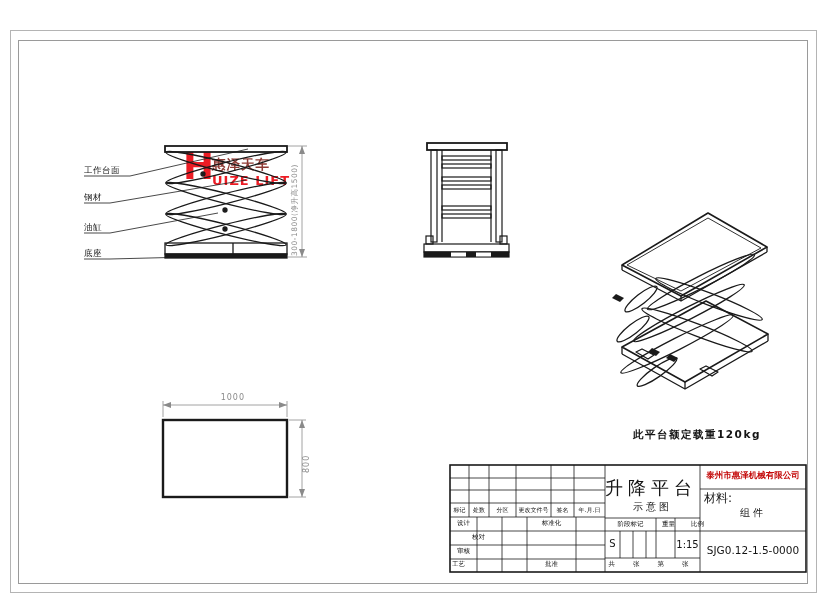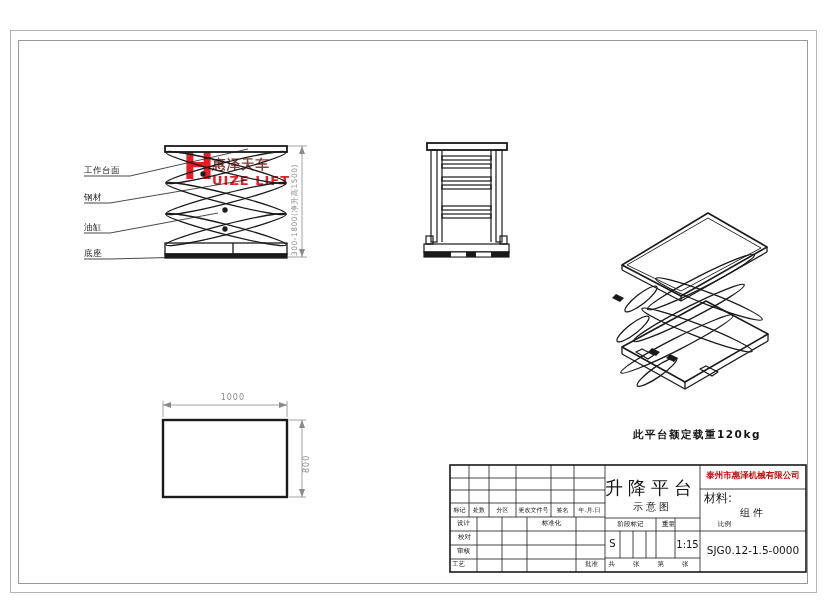--- a/index.html
+++ b/index.html
@@ -184,31 +184,31 @@
   <div class="t note" style="left:627px;top:429px;padding-left:6px;">此平台额定载重120kg</div>
 
   <div class="t tb" style="left:450px;top:507px;width:19px;font-size:6px;">标记</div>
   <div class="t tb" style="left:469px;top:507px;width:20px;font-size:6px;">处数</div>
   <div class="t tb" style="left:489px;top:507px;width:27px;font-size:6px;">分区</div>
   <div class="t tb" style="left:516px;top:507px;width:35px;font-size:6px;">更改文件号</div>
   <div class="t tb" style="left:551px;top:507px;width:23px;font-size:6px;">签名</div>
   <div class="t tb" style="left:574px;top:507px;width:31px;font-size:6px;">年.月.日</div>
 
   <div class="t tb" style="left:450px;top:520px;width:27px;">设计</div>
-  <div class="t tb" style="left:452px;top:534px;width:25px;">校对</div>
+  <div class="t tb" style="left:466px;top:534px;width:25px;">校对</div>
   <div class="t tb" style="left:450px;top:548px;width:27px;">审核</div>
   <div class="t tb" style="left:450px;top:561px;width:17px;">工艺</div>
   <div class="t tb" style="left:527px;top:520px;width:49px;">标准化</div>
-  <div class="t tb" style="left:527px;top:561px;width:49px;padding-left:40px;">批准</div>
+  <div class="t tb" style="left:527px;top:561px;width:49px;">批准</div>
 
   <div class="t tb-big" style="left:605px;top:479px;width:95px;">升降平台</div>
   <div class="t tb-sub" style="left:605px;top:502px;width:95px;">示意图</div>
   <div class="t tb" style="left:605px;top:521px;width:51px;">阶段标记</div>
   <div class="t tb" style="left:656px;top:521px;width:25px;">重量</div>
-  <div class="t tb" style="left:675px;top:521px;width:45px;margin-left:27px;">比例</div>
+  <div class="t tb" style="left:675px;top:521px;width:45px;">比例</div>
   <div class="t tb" style="left:605px;top:539px;width:15px;font-size:10px;">S</div>
   <div class="t tb" style="left:675px;top:540px;width:25px;font-size:10px;">1:15</div>
   <div class="t tb" style="left:605px;top:561px;width:95px;letter-spacing:8px;">共 张 第 张</div>
 
   <div class="t company" style="left:700px;top:471px;width:106px;">泰州市惠泽机械有限公司</div>
   <div class="t" style="left:704px;top:492px;font-size:12px;">材料:</div>
   <div class="t tb-sub" style="left:700px;top:508px;width:106px;">组件</div>
   <div class="t tb" style="left:700px;top:545px;width:106px;font-size:10.5px;">SJG0.12-1.5-0000</div>
 
 </div>

